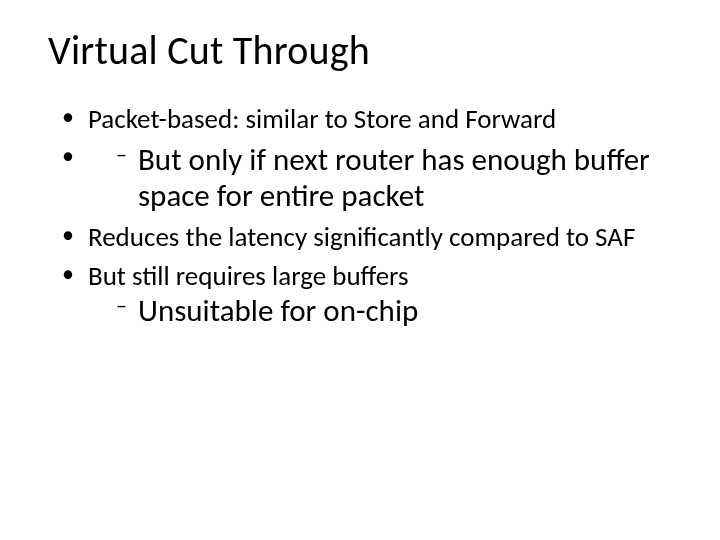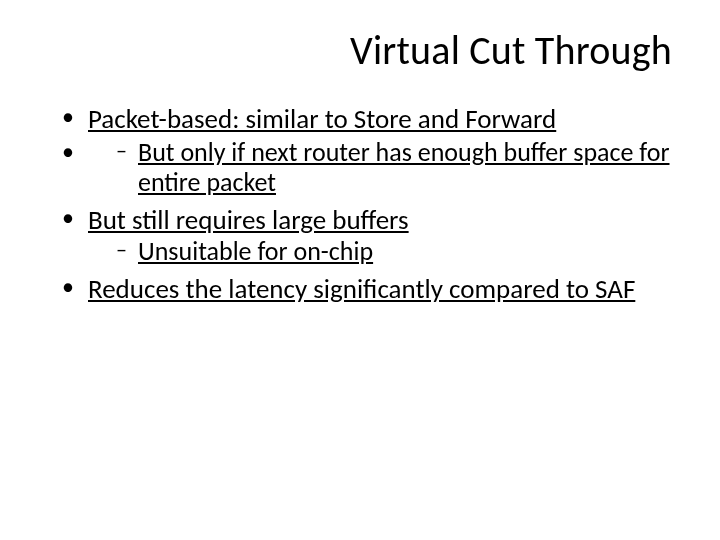--- a/index.html
+++ b/index.html
@@ -12,55 +12,54 @@
     color: #000;
     overflow: hidden;
   }
   .slide {
     box-sizing: border-box;
     width: 720px;
     height: 540px;
     padding: 18px 48px 30px 48px;
   }
   .title {
-    text-align: right;
+    text-align: left;
     font-size: 40px;
     font-weight: 400;
     margin: 8px 0 28px 0;
     letter-spacing: 0.2px;
   }
   ul.level1 {
     list-style: none;
     margin: 0;
     padding: 0 0 0 14px;
   }
   ul.level1 > li {
     position: relative;
     font-size: 27px;
     line-height: 1.15;
     padding-left: 26px;
-    margin: 0 0 4px 0;
-    text-decoration: underline;
+    margin: 8px 0 4px 0;
   }
   ul.level1 > li::before {
     content: "•";
     position: absolute;
     left: 0;
     top: 0;
     font-size: 24px;
     line-height: 1.2;
   }
   ul.level2 {
     list-style: none;
     margin: 2px 0 6px 0;
     padding: 0 0 0 28px;
   }
   ul.level2 > li {
     position: relative;
-    font-size: 26px;
+    font-size: 31px;
     line-height: 1.15;
     padding-left: 22px;
     margin: 0 0 4px 0;
   }
   ul.level2 > li::before {
     content: "–";
     position: absolute;
     left: 0;
     top: 0;
     font-size: 22px;
@@ -76,24 +75,24 @@
       <span>Packet-based: similar to Store and Forward</span>
     </li>
     <li>
       <ul class="level2">
         <li>
           <span>But only if next router has enough buffer space for entire packet</span>
         </li>
       </ul>
     </li>
     <li>
+      <span>Reduces the latency significantly compared to SAF</span>
+    </li>
+    <li>
       <span>But still requires large buffers</span>
       <ul class="level2">
         <li>
           <span>Unsuitable for on-chip</span>
         </li>
       </ul>
     </li>
-    <li>
-      <span>Reduces the latency significantly compared to SAF</span>
-    </li>
   </ul>
 </div>
 
 </body></html>

